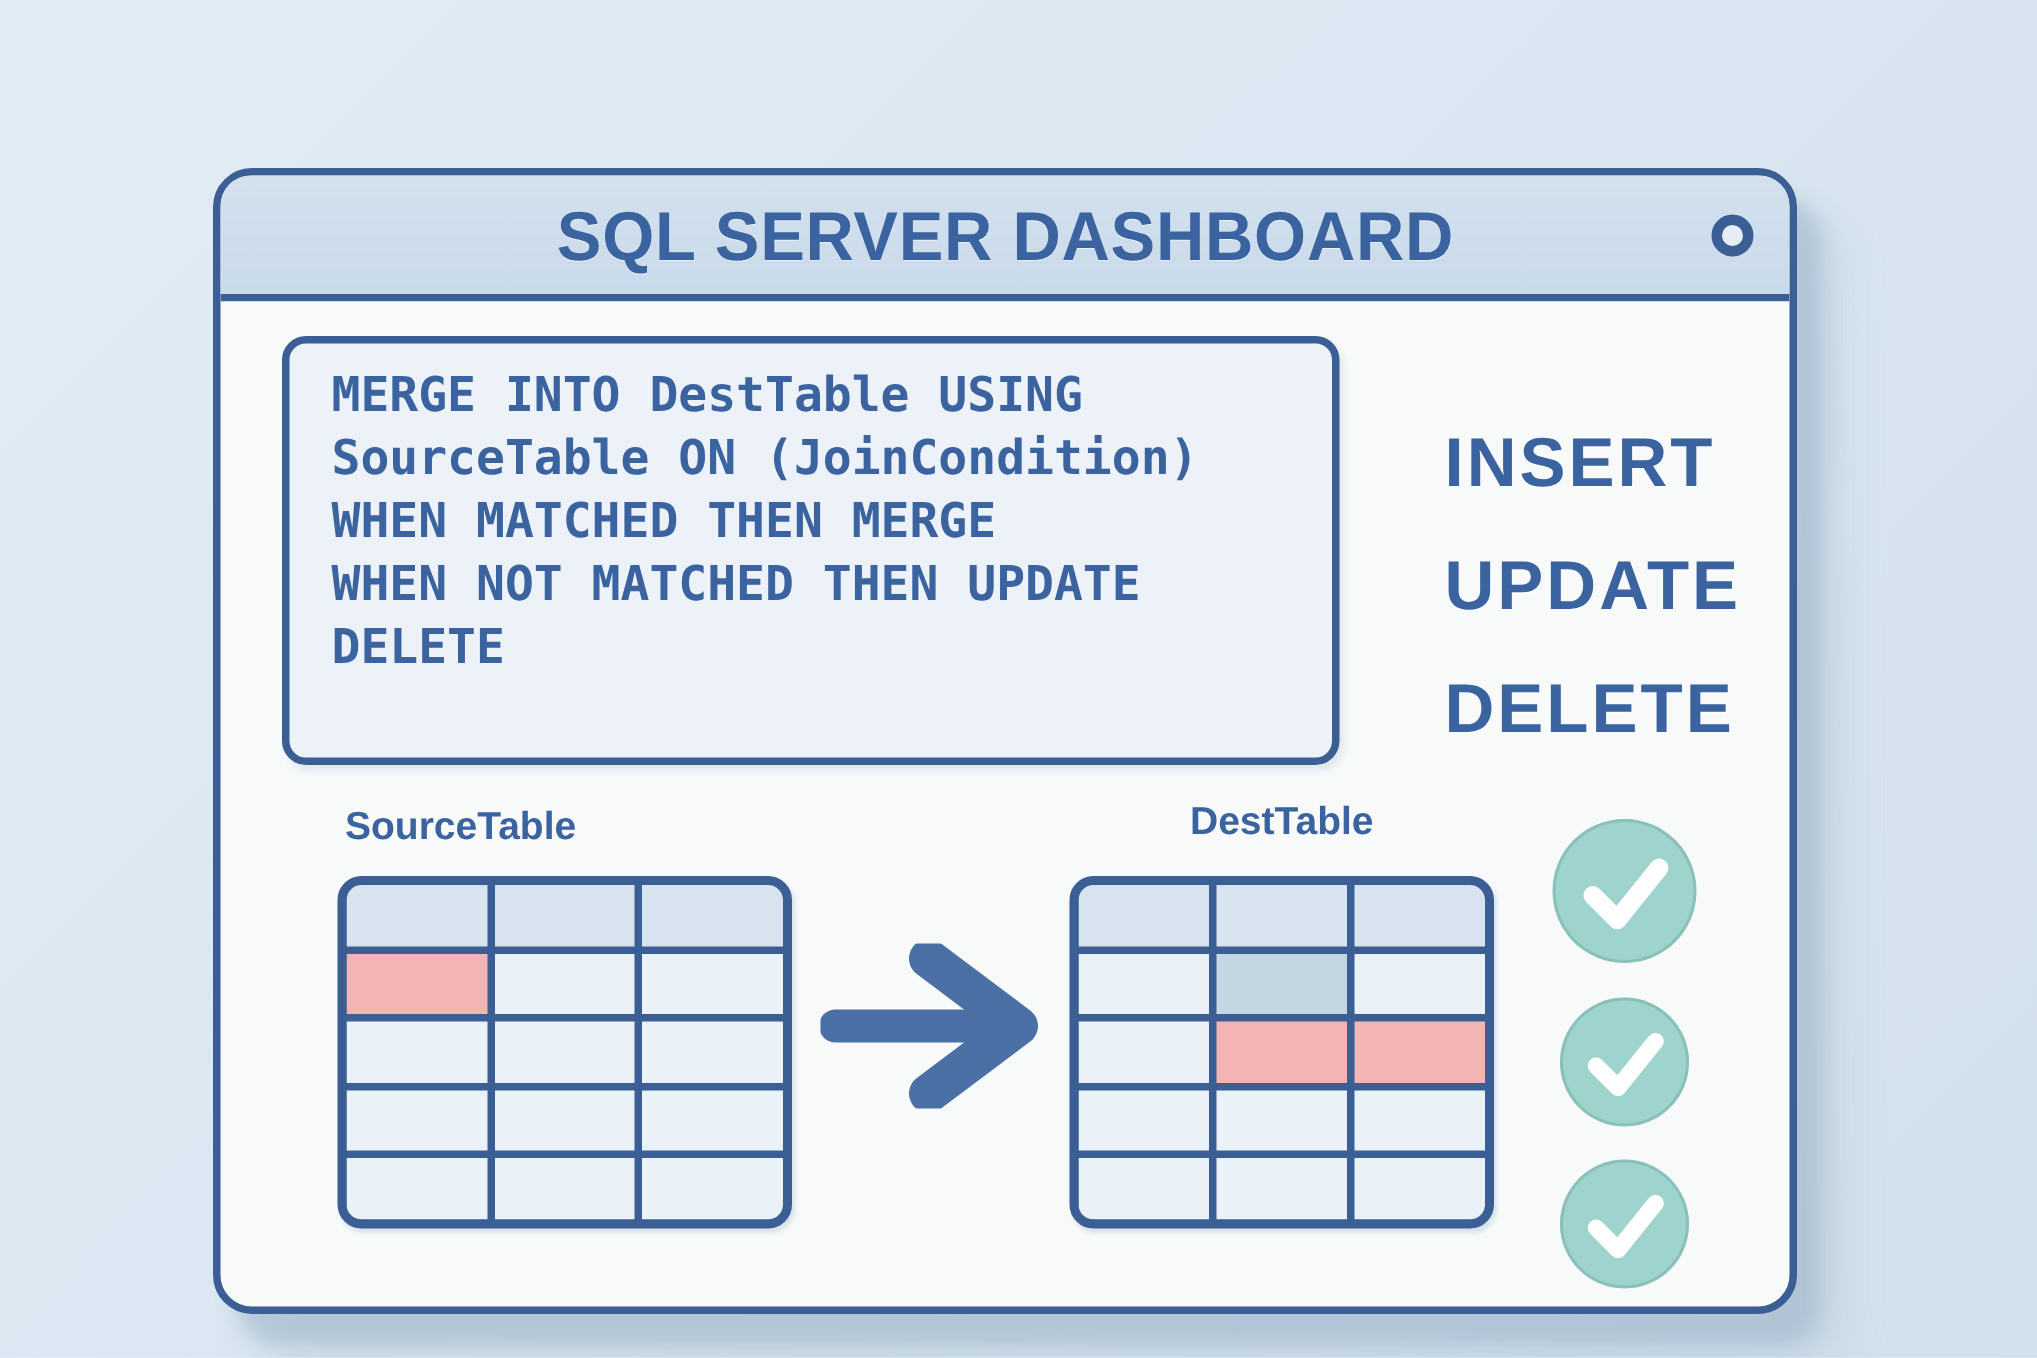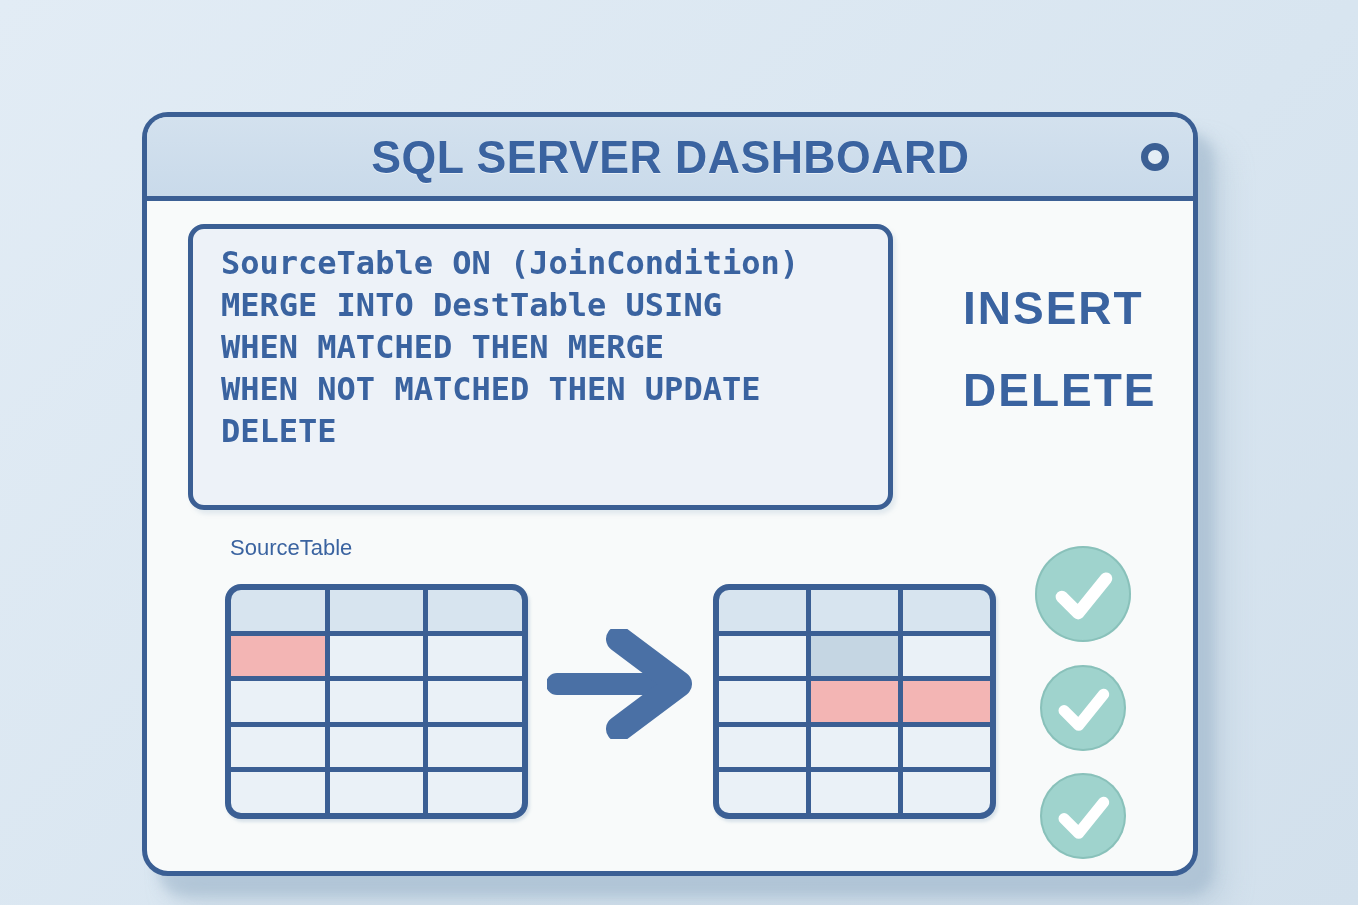--- a/index.html
+++ b/index.html
@@ -90,22 +90,22 @@
     line-height: 46px;
     font-weight: bold;
     letter-spacing: 2px;
     color: var(--text-blue, #3a63a0);
     text-shadow: 0 1px 0 rgba(255,255,255,0.5);
   }
 
   
   .table-label {
     position: absolute;
-    font-size: 22px;
-    font-weight: normal;
+    font-size: 26px;
+    font-weight: bold;
     color: var(--text-blue, #3a63a0);
   }
   .source-table-label { left: 83px; top: 418px; }
   .dest-table-label { left: 566px; top: 415px; width: 283px; text-align: center; }
 
   .data-grid {
     position: absolute;
     box-sizing: border-box;
     display: grid;
     grid-template-columns: repeat(3, 1fr);
@@ -157,30 +157,31 @@
 
   <div class="window">
 
     <div class="titlebar">
       <div class="titlebar-title">SQL SERVER DASHBOARD</div>
       <div class="titlebar-circle"></div>
     </div>
 
     <div class="code-panel">
       <div>
+          <div class="code-line">MERGE INTO DestTable USING</div>
           <div class="code-line">SourceTable ON (JoinCondition)</div>
-          <div class="code-line">MERGE INTO DestTable USING</div>
           <div class="code-line">WHEN MATCHED THEN MERGE</div>
           <div class="code-line">WHEN NOT MATCHED THEN UPDATE</div>
           <div class="code-line">DELETE</div>
         </div>
     </div>
 
     <div class="operations">
         <div class="op-label">INSERT</div>
+        <div class="op-label">UPDATE</div>
         <div class="op-label">DELETE</div>
       </div>
 
     <div class="table-label source-table-label">SourceTable</div>
     <div class="data-grid source-grid">
         <div class="cell header"></div>
         <div class="cell header"></div>
         <div class="cell header"></div>
         <div class="cell hl-pink"></div>
         <div class="cell"></div>
@@ -194,20 +195,21 @@
         <div class="cell"></div>
         <div class="cell"></div>
         <div class="cell"></div>
       </div>
 
     <svg class="merge-arrow" viewBox="0 0 150 110">
       <line x1="10" y1="55" x2="100" y2="55" stroke="currentColor" stroke-width="22" stroke-linecap="round"></line>
       <polyline points="72,10 132,55 72,100" fill="none" stroke="currentColor" stroke-width="26" stroke-linecap="round" stroke-linejoin="round"></polyline>
     </svg>
 
+    <div class="table-label dest-table-label">DestTable</div>
     <div class="data-grid dest-grid">
         <div class="cell header"></div>
         <div class="cell header"></div>
         <div class="cell header"></div>
         <div class="cell"></div>
         <div class="cell hl-blue"></div>
         <div class="cell"></div>
         <div class="cell"></div>
         <div class="cell hl-pink"></div>
         <div class="cell hl-pink"></div>

